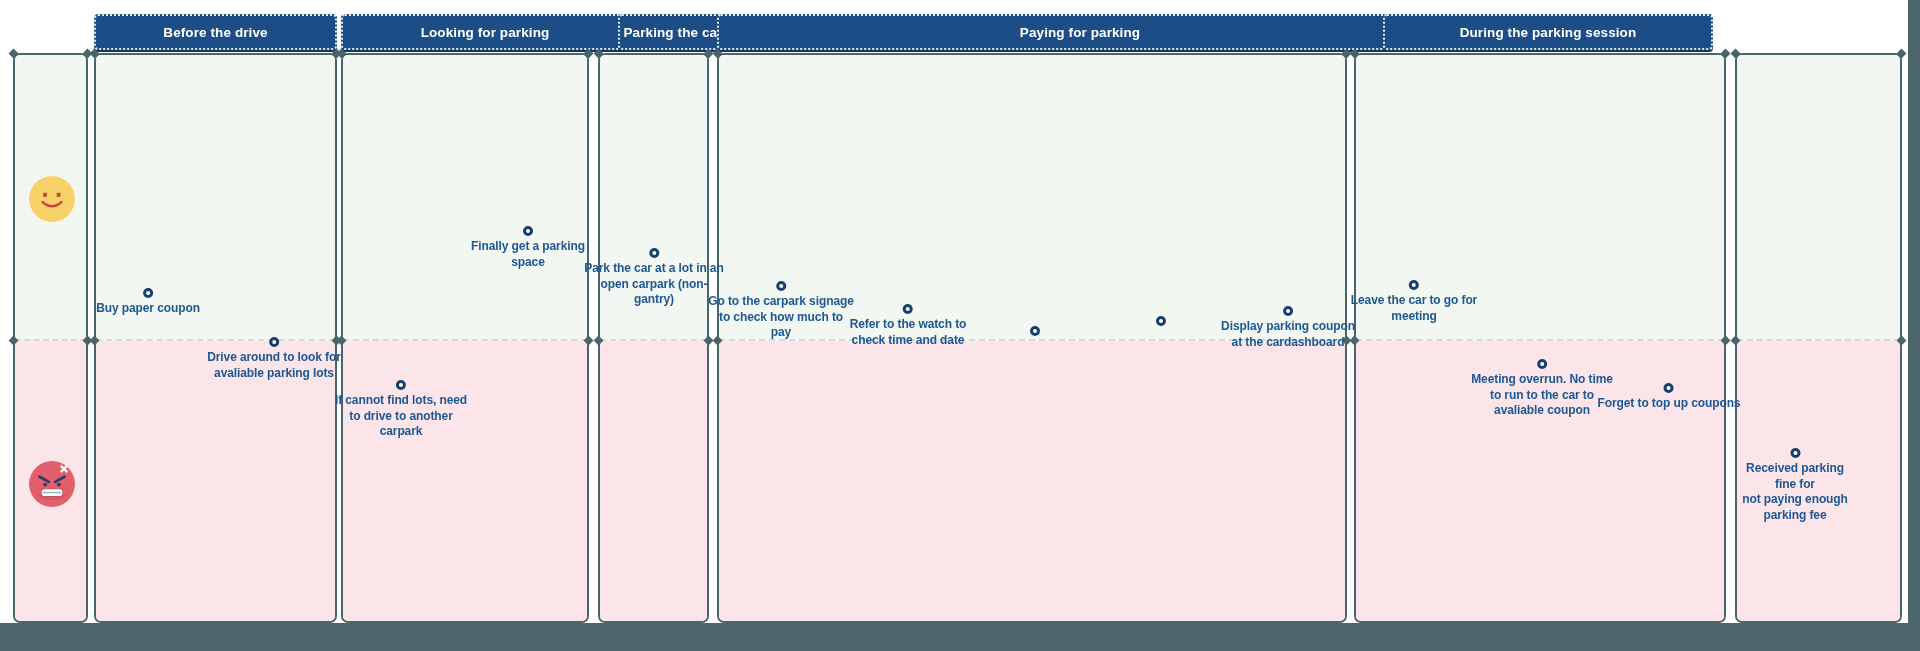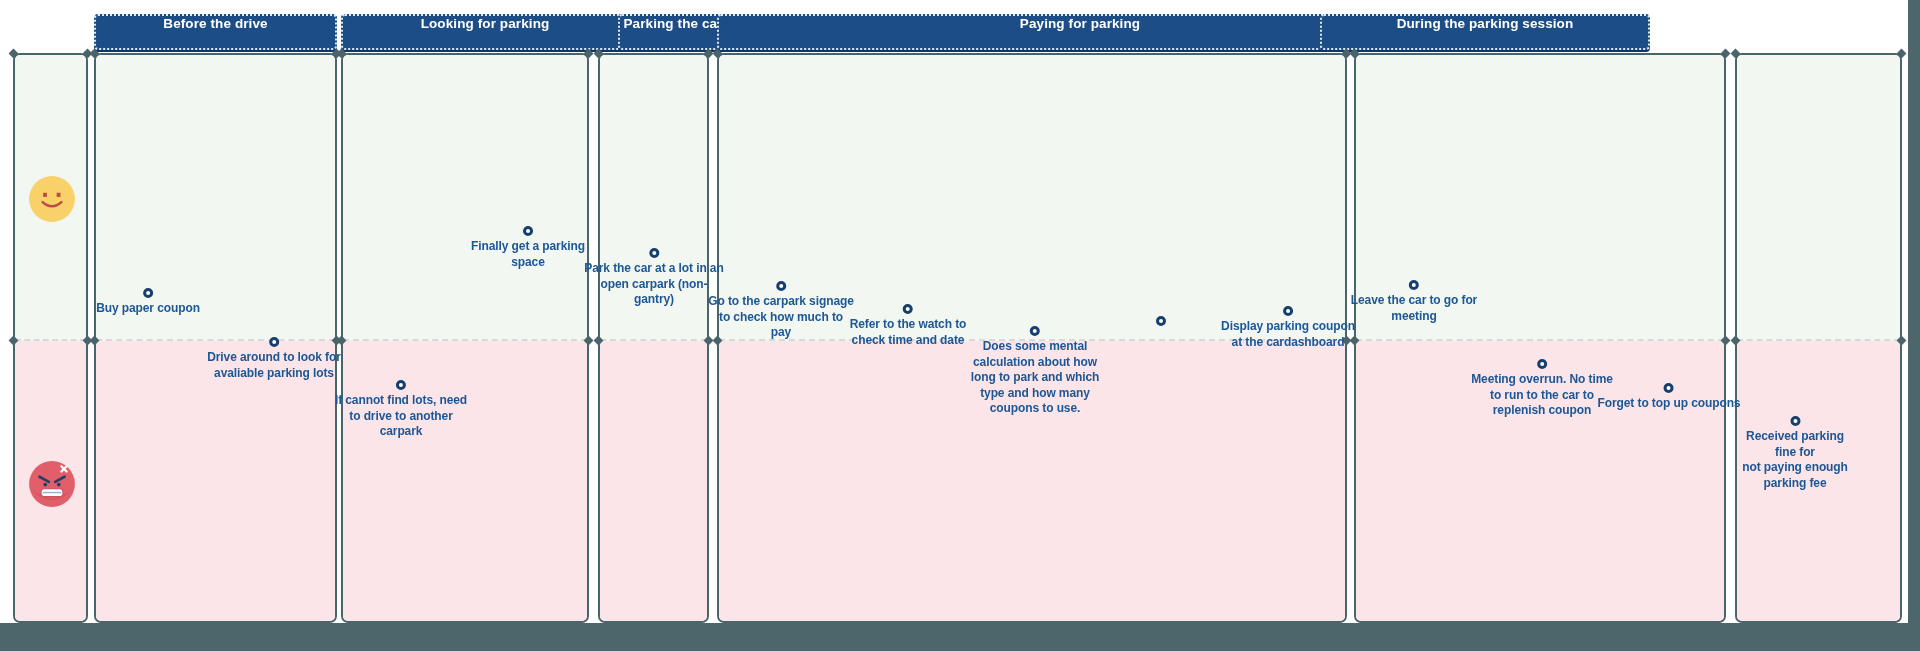--- a/index.html
+++ b/index.html
@@ -3,21 +3,21 @@
 <meta charset="utf-8">
 <style>
   * { margin:0; padding:0; box-sizing:border-box; }
   html,body { width:1920px; height:651px; font-family:"Liberation Sans", sans-serif; }
   .canvas { position:relative; width:1920px; height:651px; background:#4c666c; overflow:hidden; }
   .frame { position:absolute; left:0; top:0; width:1908px; height:623px; background:#ffffff; }
 
   
   .stage-header { position:absolute; top:14px; height:36px; background:#1d4d87;
     border:2px dotted #dfe9f4; border-radius:4px; box-shadow:0 2px 0 #14365f;
-    display:flex; justify-content:center; }
+    display:flex; align-items:center; justify-content:center; }
   .stage-header span { color:#ffffff; font-size:13.5px; font-weight:bold; letter-spacing:0.1px; white-space:nowrap; }
 
   
   .card { position:absolute; top:53px; height:570px; border:2px solid #4a646c; border-radius:7px; overflow:visible; }
   .card-top { position:absolute; left:0; right:0; top:0; height:286px; background:#f2f7f2; border-radius:5px 5px 0 0; }
   .card-bottom { position:absolute; left:0; right:0; top:286px; bottom:0; background:#fce5e8; border-radius:0 0 5px 5px; }
   .divider { position:absolute; left:0; right:0; top:284px; border-top:2px dashed #d9d9d9; z-index:2; }
   .divider::before, .divider::after { content:""; position:absolute; top:-4px; width:7px; height:7px;
     background:#4a646c; transform:rotate(45deg); }
   .divider::before { left:-5px; }
@@ -48,21 +48,21 @@
     </div>
     <div class="stage-header" style="left:341px;width:288px">
       <span>Looking for parking</span>
     </div>
     <div class="stage-header" style="left:618px;width:110px">
       <span>Parking the car</span>
     </div>
     <div class="stage-header" style="left:717px;width:726px">
       <span>Paying for parking</span>
     </div>
-    <div class="stage-header" style="left:1320px;width:330px">
+    <div class="stage-header" style="left:1383px;width:330px">
       <span>During the parking session</span>
     </div>
 
     <div class="card" style="left:13px;width:75px">
       <div class="card-top"></div>
       <div class="card-bottom"></div>
       <div class="divider"></div>
       <div class="emoji happy">
         <svg width="50" height="50" viewBox="0 0 48 48">
           <circle cx="24" cy="24" r="22" fill="#f8d169"></circle>
@@ -149,50 +149,45 @@
 to check how much to
 pay</div>
     </div>
     <div class="note" style="left:908px;top:304px">
       <span class="dot"></span>
       <div class="note-label">Refer to the watch to
 check time and date</div>
     </div>
     <div class="note" style="left:1035px;top:326px">
       <span class="dot"></span>
-      <div class="note-label">Does some mental
-calculation about how
-long to park and which
-type and how many
-coupons to use.</div>
     </div>
     <div class="note" style="left:1161px;top:316px">
       <span class="dot"></span>
     </div>
     <div class="note" style="left:1288px;top:306px">
       <span class="dot"></span>
       <div class="note-label">Display parking coupon
 at the cardashboard</div>
     </div>
     <div class="note" style="left:1414px;top:280px">
       <span class="dot"></span>
       <div class="note-label">Leave the car to go for
 meeting</div>
     </div>
     <div class="note" style="left:1542px;top:359px">
       <span class="dot"></span>
       <div class="note-label">Meeting overrun. No time
 to run to the car to
-replenish coupon</div>
+avaliable coupon</div>
     </div>
     <div class="note" style="left:1669px;top:383px">
       <span class="dot"></span>
       <div class="note-label">Forget to top up coupons</div>
     </div>
-    <div class="note" style="left:1795px;top:416px">
+    <div class="note" style="left:1795px;top:448px">
       <span class="dot"></span>
       <div class="note-label">Received parking fine for
 not paying enough
 parking fee</div>
     </div>
 
   </div>
 </div>
 
 </body></html>

